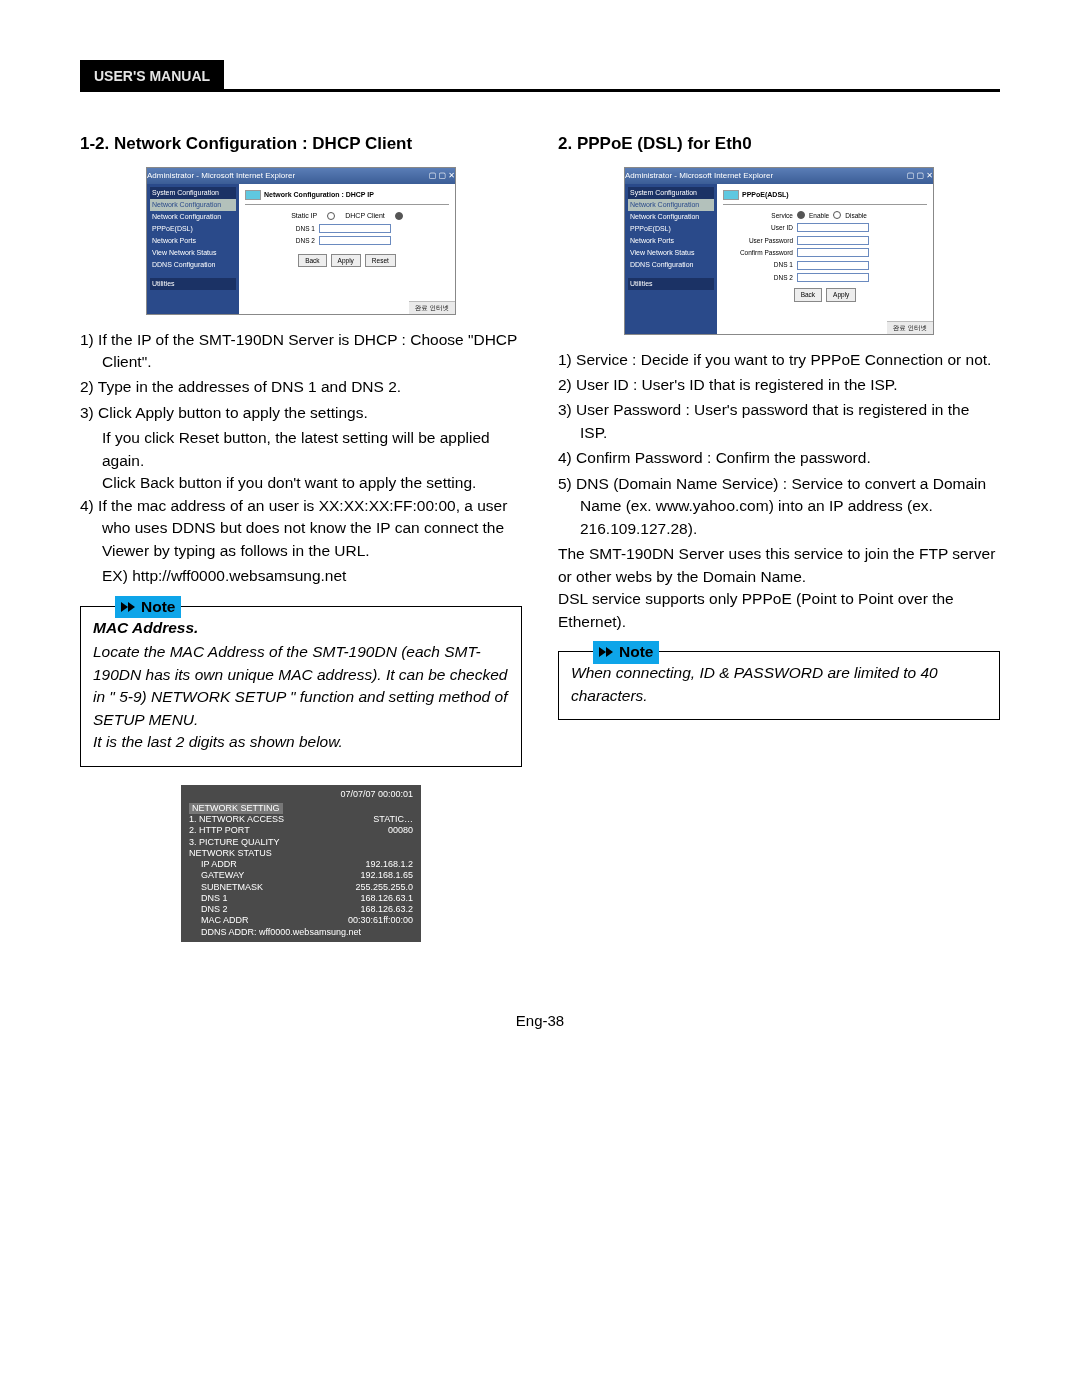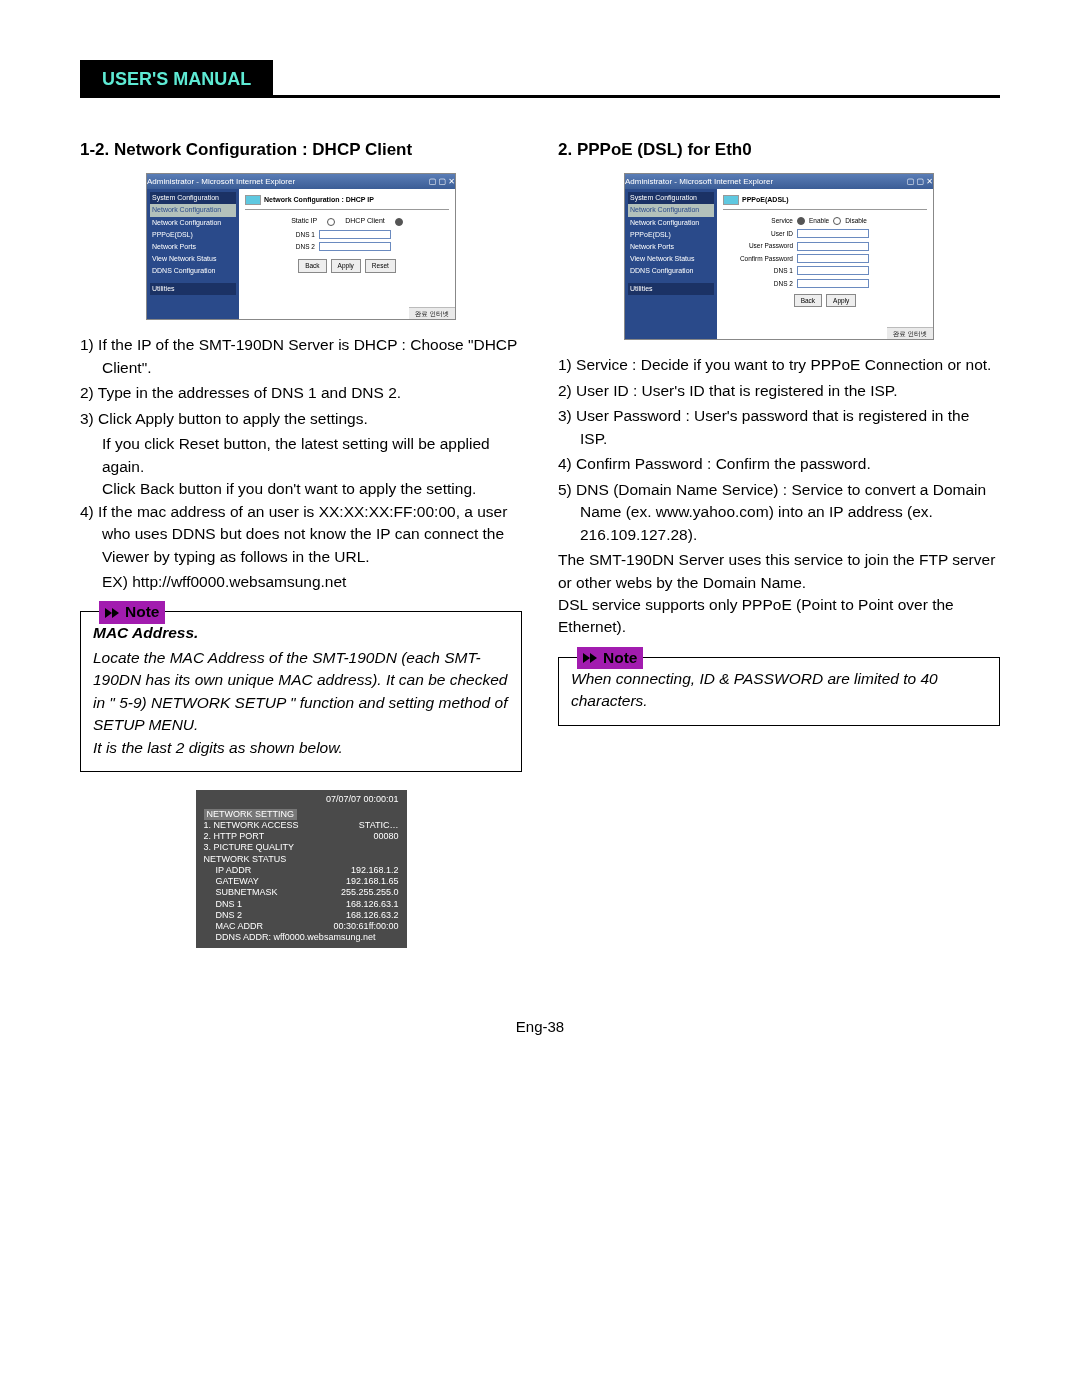--- a/index.html
+++ b/index.html
@@ -12,24 +12,24 @@
       font-size: 15.5px;
       line-height: 1.45;
     }
     .tab-header {
       display: flex;
       align-items: flex-end;
       margin-bottom: 10px;
     }
     .tab {
       background: #000;
-      color: #5eead4;
-      font-weight: bold;
-      font-size: 18px;
-      padding: 6px 22px;
+      color: #e5e5e5;
+      font-weight: bold;
+      font-size: 14px;
+      padding: 6px 14px;
     }
     .tab-line {
       flex: 1;
       border-bottom: 3px solid #000;
     }
     .columns {
       display: flex;
       gap: 36px;
       margin-top: 40px;
     }
@@ -107,22 +107,22 @@
     .note-box {
       border: 1px solid #000;
       margin: 18px 0 10px 0;
       padding: 10px 12px 12px 12px;
       position: relative;
       font-style: italic;
     }
     .note-legend {
       position: absolute;
       top: -11px;
-      left: 18px;
-      background: #a21caf;
+      left: 34px;
+      background: #0ea5e9;
       font-weight: bold;
       padding: 0 6px;
       display: flex;
       align-items: center;
       gap: 4px;
       font-style: normal;
     }
     .note-arrows {
       display: inline-block;
       position: relative;
@@ -136,21 +136,21 @@
       border-bottom: 5px solid transparent;
       border-left: 7px solid #000;
     }
     .note-arrows::before { left: 0; top: 0; }
     .note-arrows::after { left: 7px; top: 0; }
     .note-subtitle {
       font-weight: bold;
       margin-bottom: 2px;
     }
     .osd-box {
-      width: 211px;
+      width: 240px;
       background: #4a4a4a;
       color: #fff;
       font-family: "Arial Narrow", Arial, sans-serif;
       font-size: 9px;
       margin: 18px auto 8px auto;
       padding: 4px 8px 4px 8px;
       line-height: 1.25;
     }
     .osd-row { display: flex; justify-content: space-between; }
     .osd-section-label { background: #777; padding: 0 3px; display: inline-block; margin-top: 3px; }

